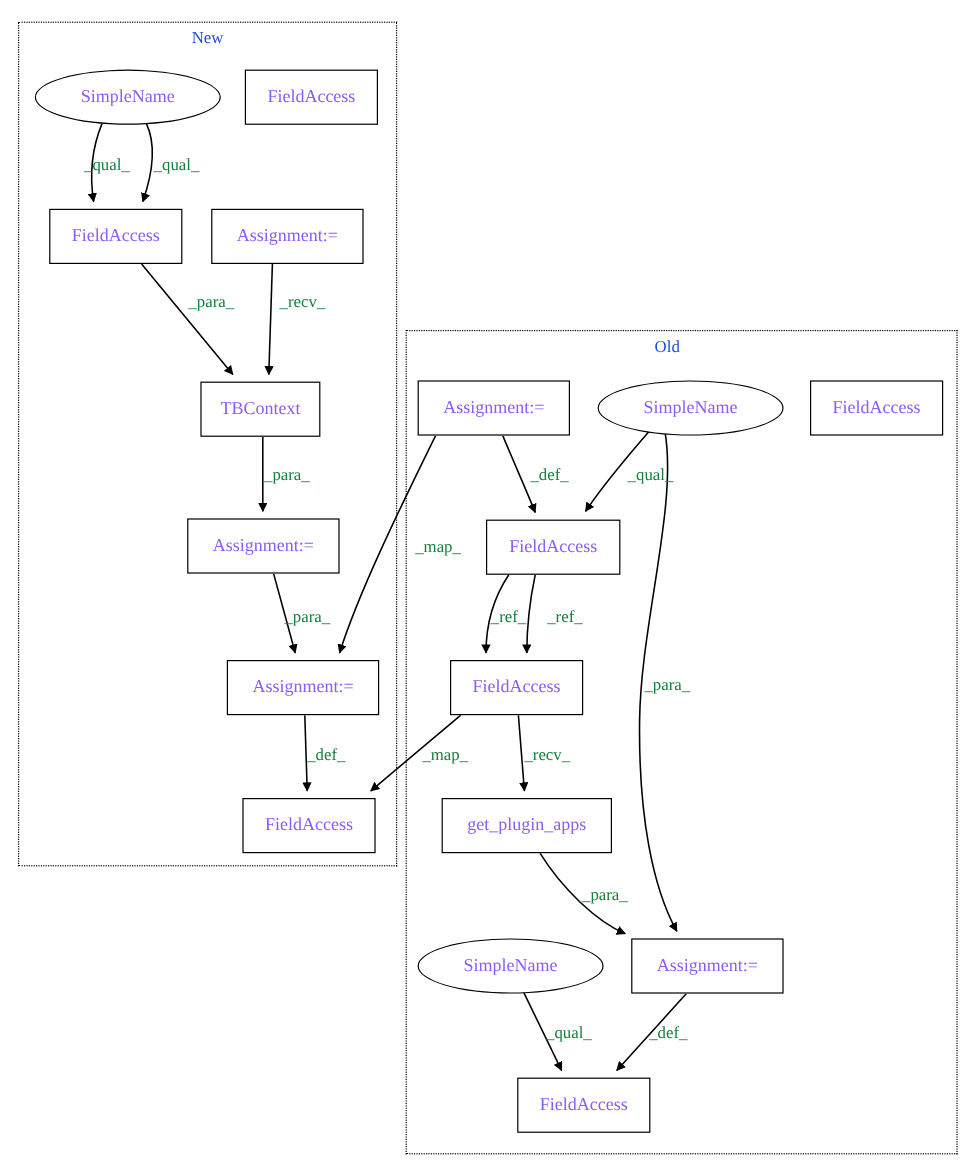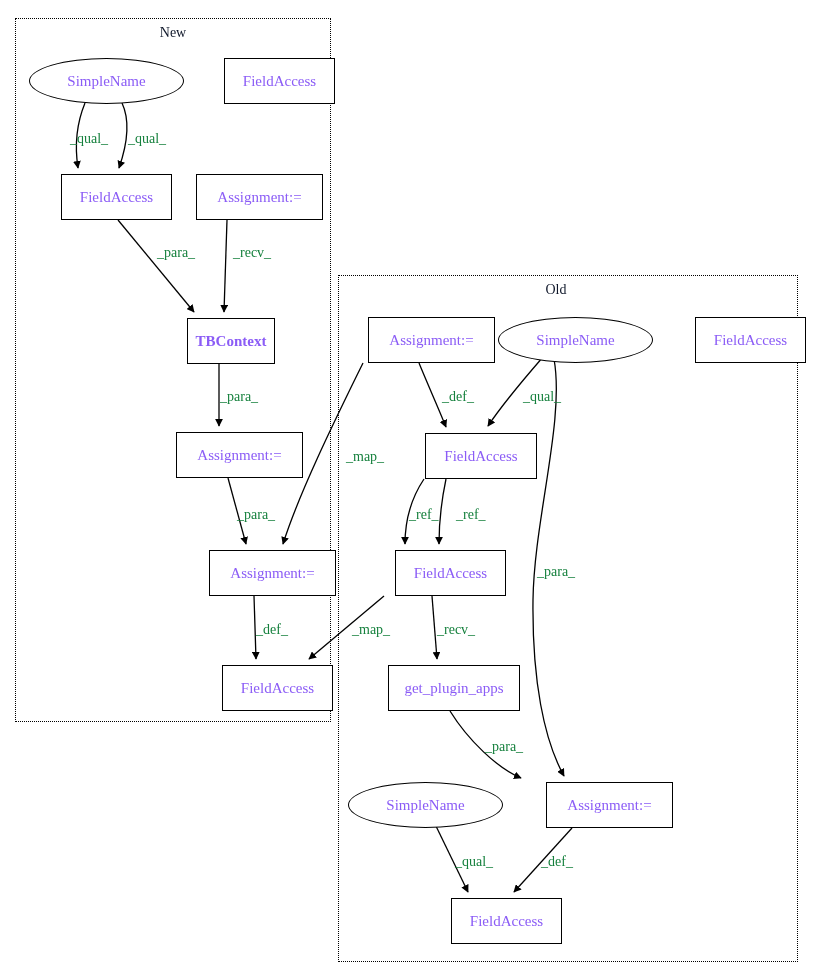--- a/index.html
+++ b/index.html
@@ -24,40 +24,39 @@
     pointer-events: none;
   }
   .cluster {
     position: absolute;
     border: 1px dotted #000000;
     box-sizing: border-box;
   }
   .cluster-label {
     position: absolute;
     font-size: 14px;
-    color: #0f172a;
+    color: #1d4ed8;
     white-space: nowrap;
     text-align: center;
     line-height: 1;
   }
   .node {
     position: absolute;
     box-sizing: border-box;
     display: flex;
     align-items: center;
     justify-content: center;
     background: #ffffff;
     color: #8b5cf6;
     font-size: 15px;
     white-space: nowrap;
     line-height: 1;
   }
   .node.box {
     border: 1px solid #000000;
-    margin-left: 20px;
   }
   .node.ellipse {
     border: 1px solid #000000;
     border-radius: 50%;
   }
   .edge-label {
     position: absolute;
     font-size: 14px;
     color: #15803d;
     white-space: nowrap;
@@ -125,21 +124,21 @@
   </div>
   <div class="node box" style="left:204px; top:58px; width:111px; height:46px;">
     <span>FieldAccess</span>
   </div>
   <div class="node box" style="left:41px; top:174px; width:111px; height:46px;">
     <span>FieldAccess</span>
   </div>
   <div class="node box" style="left:176px; top:174px; width:127px; height:46px;">
     <span>Assignment:=</span>
   </div>
-  <div class="node box" style="left:167px; top:318px; width:88px; height:46px;font-weight:bold;">
+  <div class="node box" style="left:167px; top:318px; width:100px; height:46px;">
     <span>TBContext</span>
   </div>
   <div class="node box" style="left:156px; top:432px; width:127px; height:46px;">
     <span>Assignment:=</span>
   </div>
   <div class="node box" style="left:189px; top:550px; width:127px; height:46px;">
     <span>Assignment:=</span>
   </div>
   <div class="node box" style="left:202px; top:665px; width:111px; height:46px;">
     <span>FieldAccess</span>
@@ -153,21 +152,21 @@
   </div>
   <div class="node box" style="left:675px; top:317px; width:111px; height:46px;">
     <span>FieldAccess</span>
   </div>
   <div class="node box" style="left:405px; top:433px; width:112px; height:46px;">
     <span>FieldAccess</span>
   </div>
   <div class="node box" style="left:375px; top:550px; width:111px; height:46px;">
     <span>FieldAccess</span>
   </div>
-  <div class="node box" style="left:368px; top:665px; width:132px; height:46px;">
+  <div class="node box" style="left:368px; top:665px; width:142px; height:46px;">
     <span>get_plugin_apps</span>
   </div>
   <div class="node ellipse" style="left:348px; top:782px; width:155px; height:46px;">
     <span>SimpleName</span>
   </div>
   <div class="node box" style="left:526px; top:782px; width:127px; height:46px;">
     <span>Assignment:=</span>
   </div>
   <div class="node box" style="left:431px; top:898px; width:111px; height:46px;">
     <span>FieldAccess</span>

